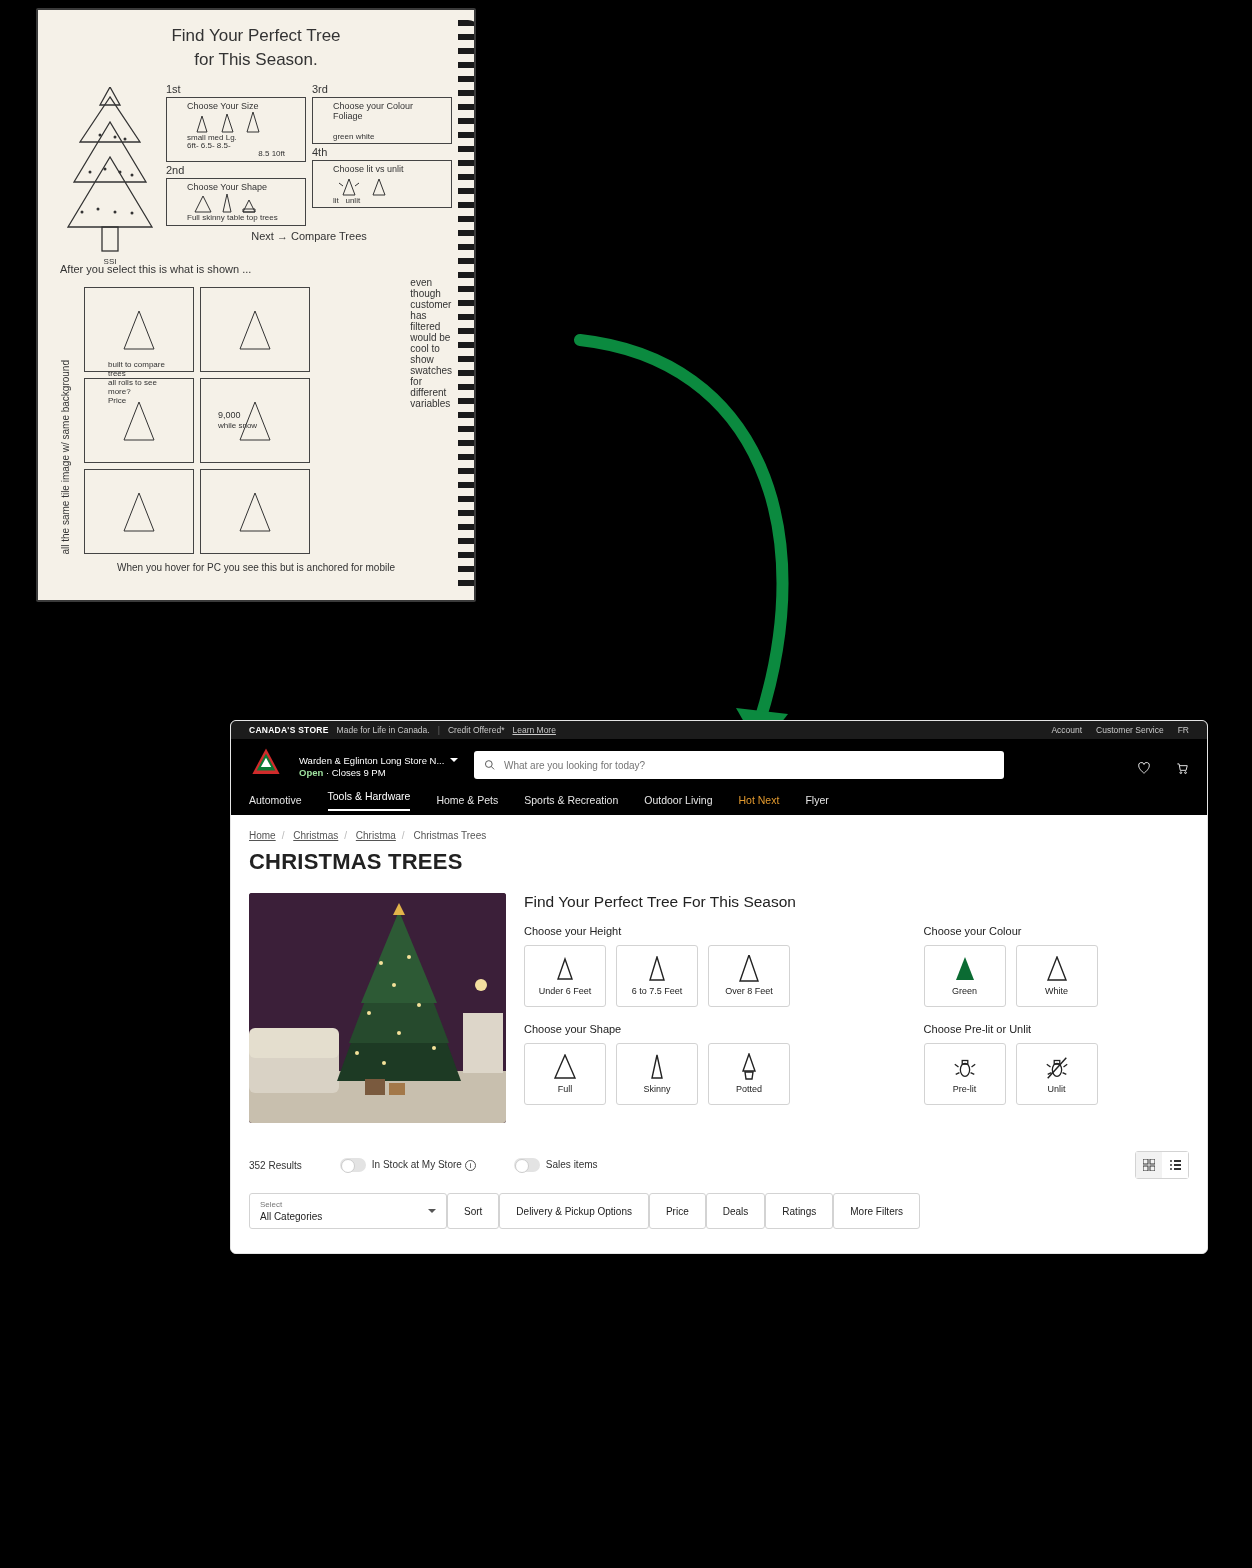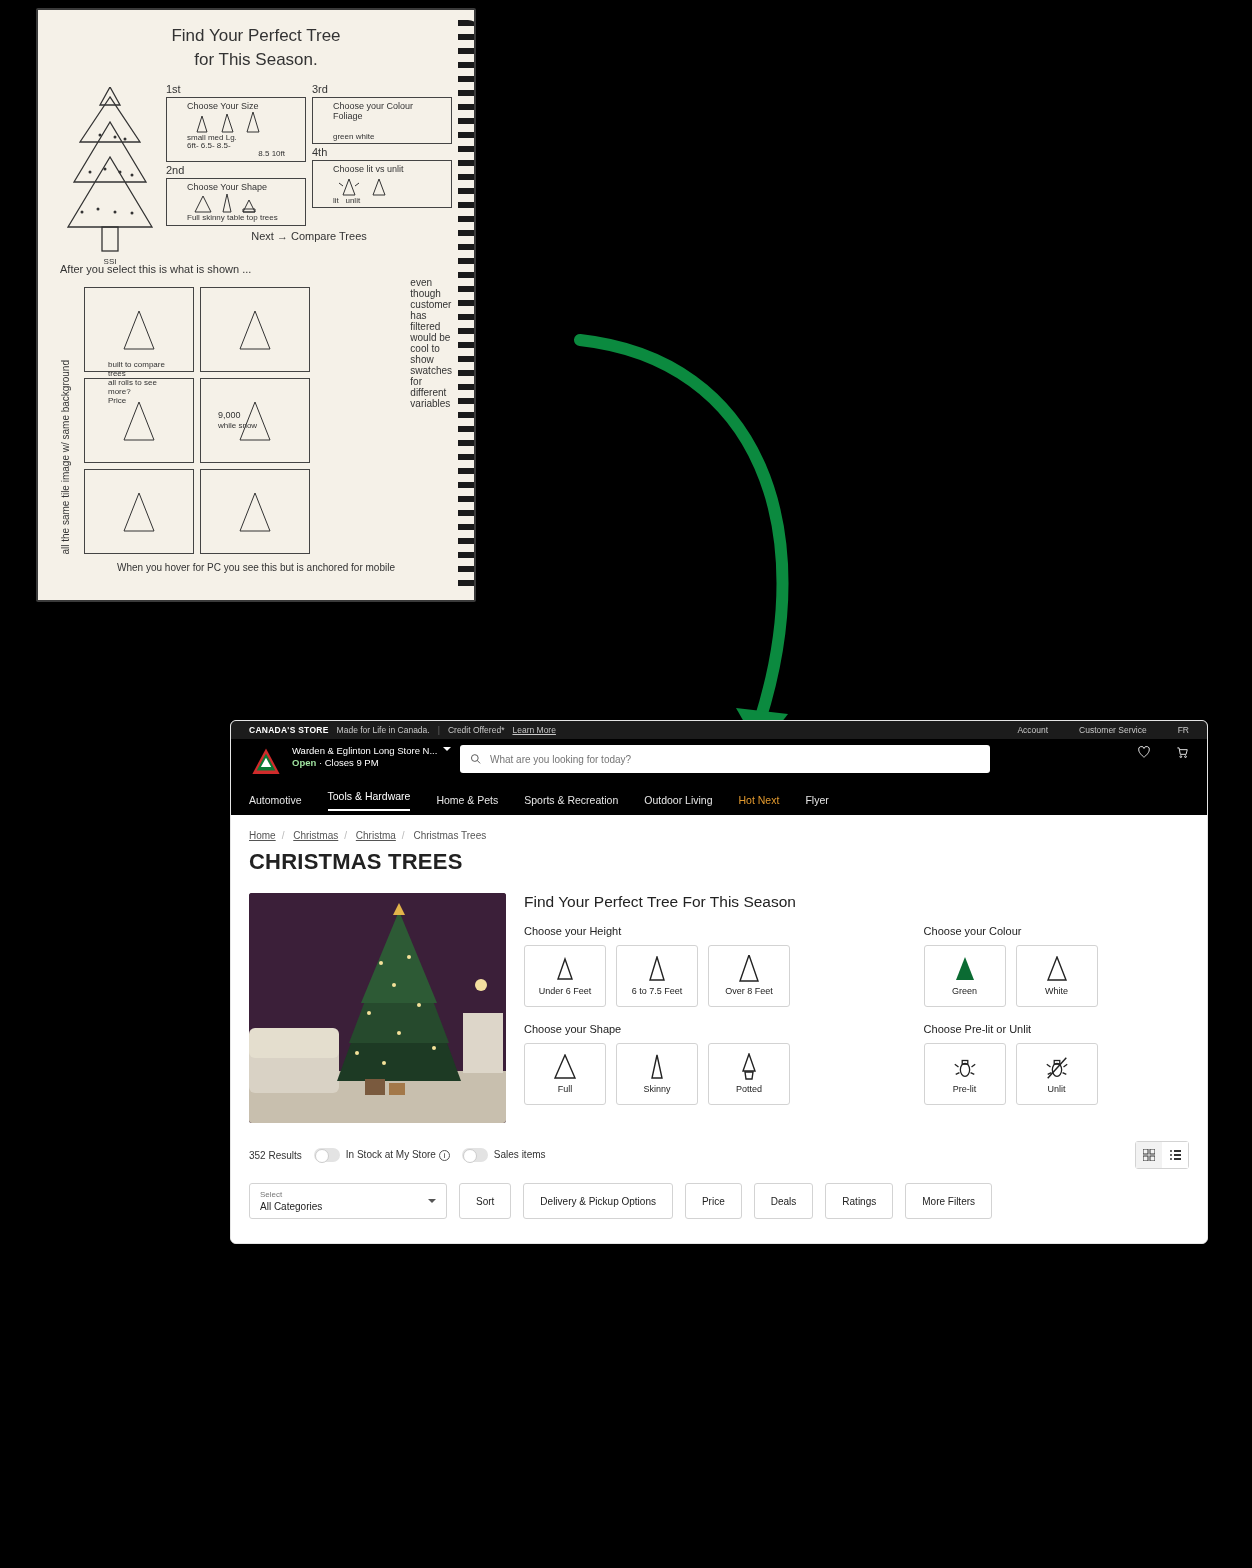--- a/index.html
+++ b/index.html
@@ -19,23 +19,23 @@
   .sketch .note{font-size:10px;line-height:1.1}
   .sketch .arrow-note{position:absolute}
   
   .big-arrow{position:absolute;left:560px;top:330px;width:300px;height:440px;pointer-events:none}
   
   .panel{position:absolute;left:230px;top:720px;width:978px;background:#fff;border-radius:6px;overflow:hidden;border:1px solid #e5e5e5}
   .util{background:#1c1c1c;color:#c9c9c9;display:flex;align-items:center;font-size:8.5px;padding:4px 18px;gap:10px}
   .util .left{display:flex;gap:8px;align-items:center}
   .util .brand{font-weight:700;letter-spacing:.03em;color:#fff}
   .util .divider{opacity:.4}
-  .util .right{margin-left:auto;display:flex;gap:31px}
+  .util .right{margin-left:auto;display:flex;gap:14px}
   .util a{color:#c9c9c9;text-decoration:none}
-  .store-row{background:#000;display:flex;align-items:flex-start;padding:6px 18px;gap:9px}
+  .store-row{background:#000;display:flex;align-items:flex-end;padding:6px 18px;gap:16px}
   .logo-tri{width:34px;height:34px;flex:0 0 34px}
   .store-info{color:#fff;font-size:9.5px;line-height:1.25}
   .store-info .chev::after{content:'';display:inline-block;margin-left:6px;border:4px solid transparent;border-top-color:#fff;vertical-align:middle}
   .store-info .open{color:#9fe29f;font-weight:600}
   .searchbar{flex:1;display:flex;align-items:center;background:#fff;border-radius:3px;height:28px;padding:0 10px;gap:8px;max-width:530px}
   .searchbar input{border:none;outline:none;font-size:10px;color:#555;width:100%}
   .top-icons{margin-left:auto;display:flex;gap:24px;color:#fff}
   .top-icons svg{width:14px;height:14px;stroke:#fff;fill:none;stroke-width:1.5}
   .catnav{background:#000;display:flex;gap:26px;padding:0 18px;height:30px;align-items:center}
   .catnav a{color:#e6e6e6;font-size:10.5px;text-decoration:none}
@@ -50,28 +50,28 @@
   .hero{width:257px;height:230px;background:linear-gradient(135deg,#3b1d34,#2a1527);position:relative;overflow:hidden;border-radius:3px}
   .hero svg{position:absolute;inset:0}
   .finder-right{flex:1}
   .fr-title{font-weight:400;font-size:15.5px;color:#222;margin-bottom:8px}
   .group-row{display:flex;gap:28px}
   .group{flex:1}
   .group-label{font-size:11px;color:#222;margin:6px 0 8px}
   .opts{display:flex;gap:10px}
   .opt{border:1px solid #d3d3d3;border-radius:3px;width:82px;height:62px;display:flex;flex-direction:column;align-items:center;justify-content:center;gap:4px;font-size:9px;color:#222;cursor:pointer;background:#fff}
   .opt .ico{width:26px;height:26px;display:flex;align-items:center;justify-content:center}
-  .results-bar{display:flex;align-items:center;gap:12px;margin-top:18px;font-size:10px;color:#333}
+  .results-bar{display:flex;align-items:center;gap:38px;margin-top:28px;font-size:10px;color:#333}
   .toggle{width:26px;height:14px;border-radius:8px;background:#e3e3e3;position:relative;display:inline-block;vertical-align:middle;margin-right:6px}
   .toggle::after{content:'';position:absolute;left:1px;top:1px;width:12px;height:12px;border-radius:50%;background:#fff;border:1px solid #ccc}
   .info-ico{display:inline-block;width:11px;height:11px;border:1px solid #555;border-radius:50%;font-size:8px;line-height:10px;text-align:center;vertical-align:middle;margin-left:3px}
   .view-toggle{margin-left:auto;border:1px solid #d3d3d3;border-radius:3px;display:flex}
   .view-toggle button{width:26px;height:26px;border:none;background:#fff;display:flex;align-items:center;justify-content:center;cursor:pointer}
   .view-toggle button.active{background:#f2f2f2}
-  .filter-bar{display:flex;gap:12px;margin-top:14px}
+  .filter-bar{display:flex;margin-top:14px}
   .pill{border:1px solid #d3d3d3;border-radius:3px;padding:10px 16px;font-size:10px;color:#222;background:#fff;display:flex;align-items:center;cursor:pointer}
   .cat-select{width:198px;padding:6px 10px;flex-direction:column;align-items:flex-start;justify-content:center;position:relative}
   .cat-select .lbl{font-size:8px;color:#777}
   .cat-select .val{font-size:10px;color:#222;margin-top:2px}
   .cat-select::after{content:'';position:absolute;right:10px;top:50%;border:4px solid transparent;border-top-color:#555;transform:translateY(-2px)}
 </style>
 </head>
 <body>
 
 <div class="sketch">

